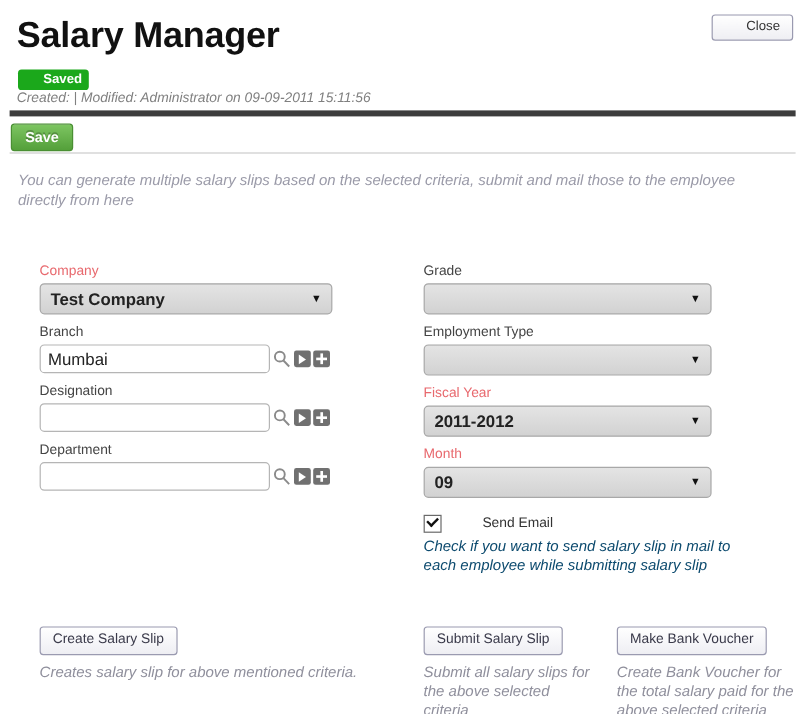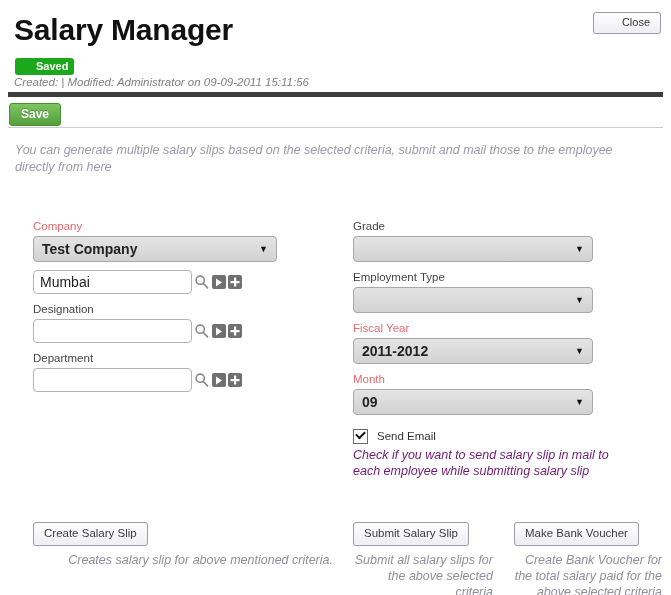--- a/index.html
+++ b/index.html
@@ -152,21 +152,21 @@
     top: 50%;
     transform: translateY(-50%);
     font-size: 9px;
     color: #111111;
     pointer-events: none;
     line-height: 9px;
   }
 
   .input-row { display: flex; align-items: center; }
   input.ui-text {
-    width: 159px;
+    width: 192px;
     height: 24px;
     font-family: "Liberation Sans", sans-serif;
     font-size: 14px;
     color: #222222;
     background: #ffffff;
     border: 1px solid #b5b5b5;
     border-radius: 4px;
     padding: 4px 6px;
     box-sizing: border-box;
   }
@@ -186,20 +186,21 @@
     align-items: center;
     justify-content: center;
   }
   .icon-box svg { display:block; }
 
   
   .check-row {
     display: flex;
     align-items: center;
     margin-top: 14px;
+    gap: 25px;
   }
   .cb {
     width: 13px; height: 13px;
     border: 1px solid #6a6a6a;
     background: #ffffff;
     position: relative;
     display: inline-block;
     cursor: pointer;
   }
   .cb::after {
@@ -213,21 +214,21 @@
   }
   .cb-label {
     margin-left: 9px;
     font-size: 11.5px;
     color: #333333;
     line-height: 13px;
   }
   .hint {
     font-size: 12.5px;
     font-style: italic;
-    color: #701a75;
+    color: #0c4a6e;
     line-height: 16px;
     margin-top: 3px;
     width: 285px;
   }
 
   
   .action { position: absolute; }
   .action-1 { left: 33px;  top: 522px; width: 300px; }
   .action-2 { left: 353px; top: 522px; width: 150px; }
   .action-3 { left: 514px; top: 522px; width: 150px; }
@@ -242,21 +243,20 @@
     padding: 4px 10px 5px 10px;
     cursor: pointer;
     line-height: 13px;
   }
   .action-hint {
     font-size: 12.5px;
     font-style: italic;
     color: #8f8f9c;
     line-height: 16px;
     margin-top: 6px;
-    text-align: right;
   }
   .action-1 .action-hint { width: 300px; }
   .action-2 .action-hint { width: 140px; }
   .action-3 .action-hint { width: 148px; }
 </style>
 </head>
 <body>
 
 <h1 class="page-title">Salary Manager</h1>
 
@@ -282,20 +282,21 @@
       <label class="field-label required">Company</label>
       <span class="select-wrap">
         <select class="ui-select">
           <option>Test Company</option>
         </select>
         <span class="select-arrow">▼</span>
       </span>
     </div>
 
     <div class="field">
+      <label class="field-label">Branch</label>
       <div class="input-row">
         <input class="ui-text" type="text" value="Mumbai" style="">
         <span class="icon-group">
           <span class="icon-btn icon-search">
             <svg width="16" height="16" viewBox="0 0 16 16">
                 <circle cx="6.2" cy="6.2" r="4.1" fill="none" stroke="#8a8a8a" stroke-width="1.6"></circle>
                 <line x1="9.2" y1="9.4" x2="14" y2="14.4" stroke="#8a8a8a" stroke-width="1.6"></line>
               </svg>
           </span>
           <span class="icon-btn icon-box">

